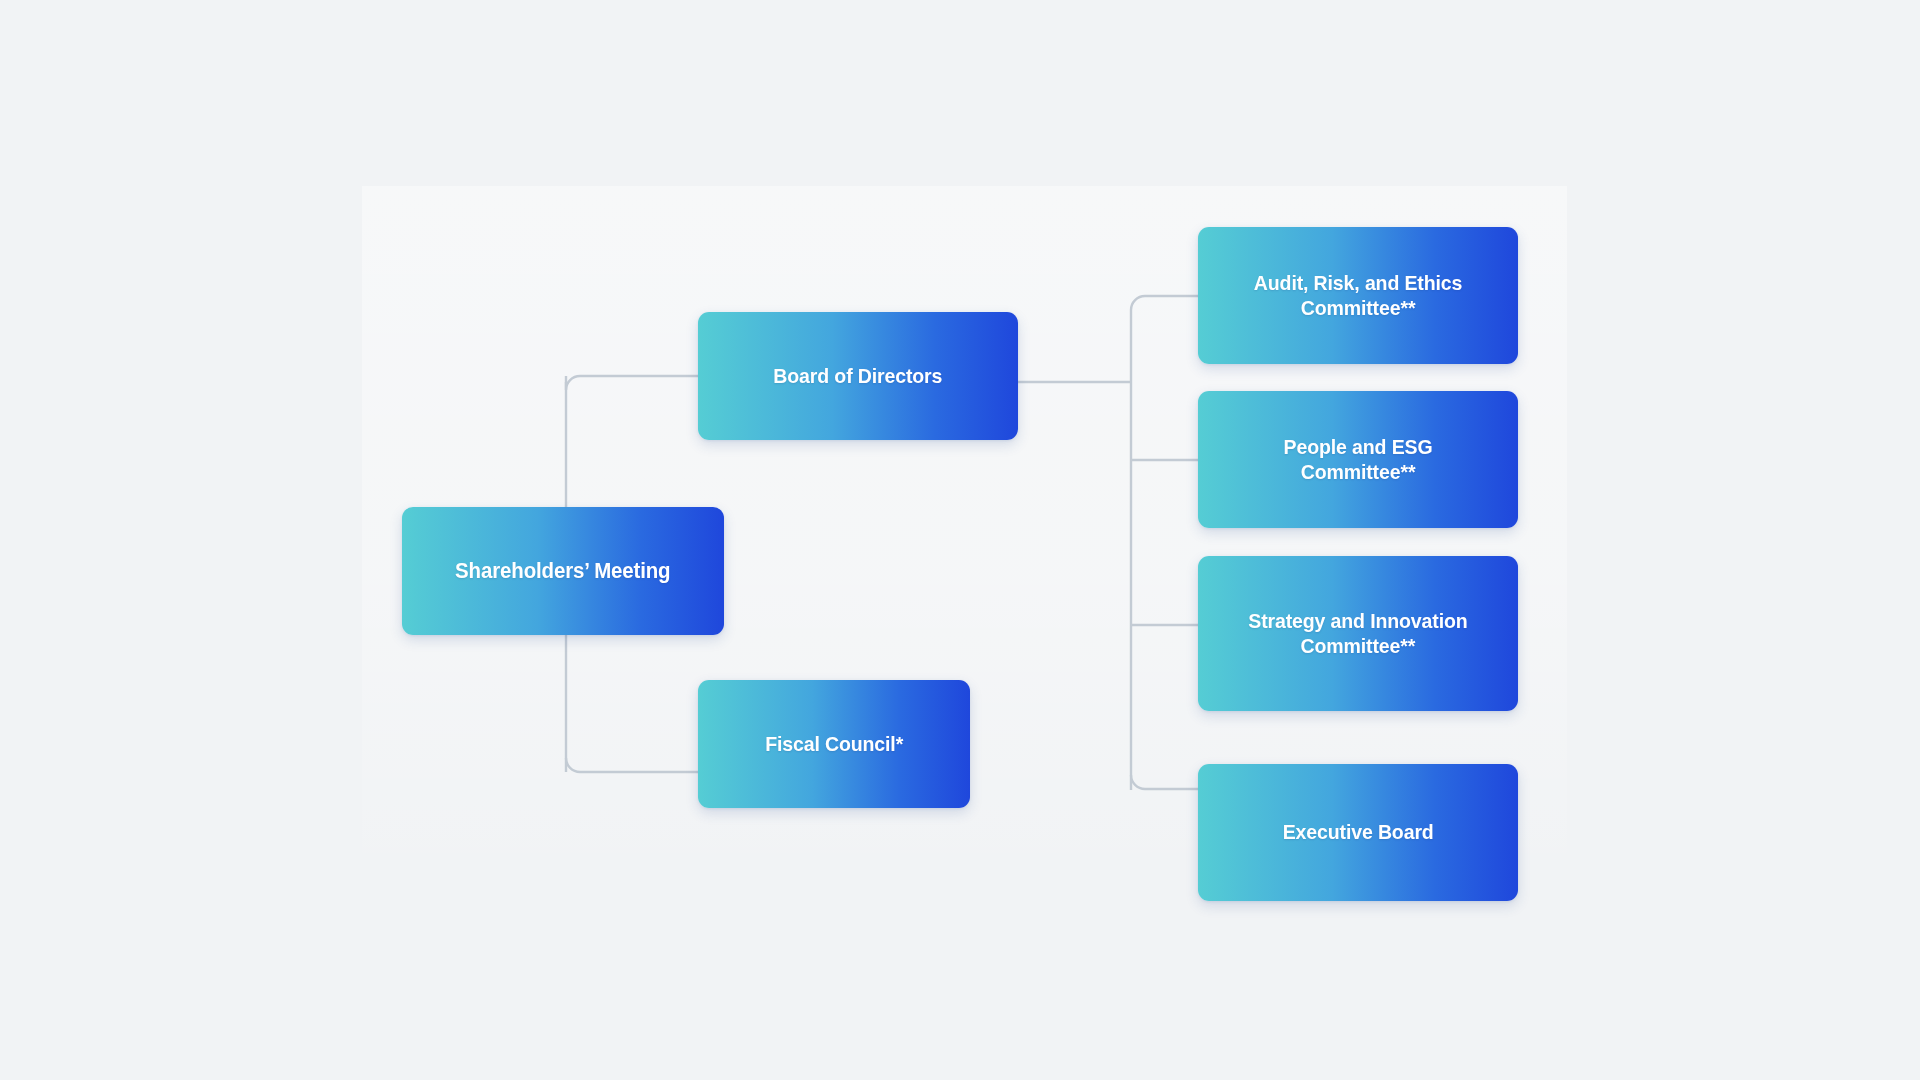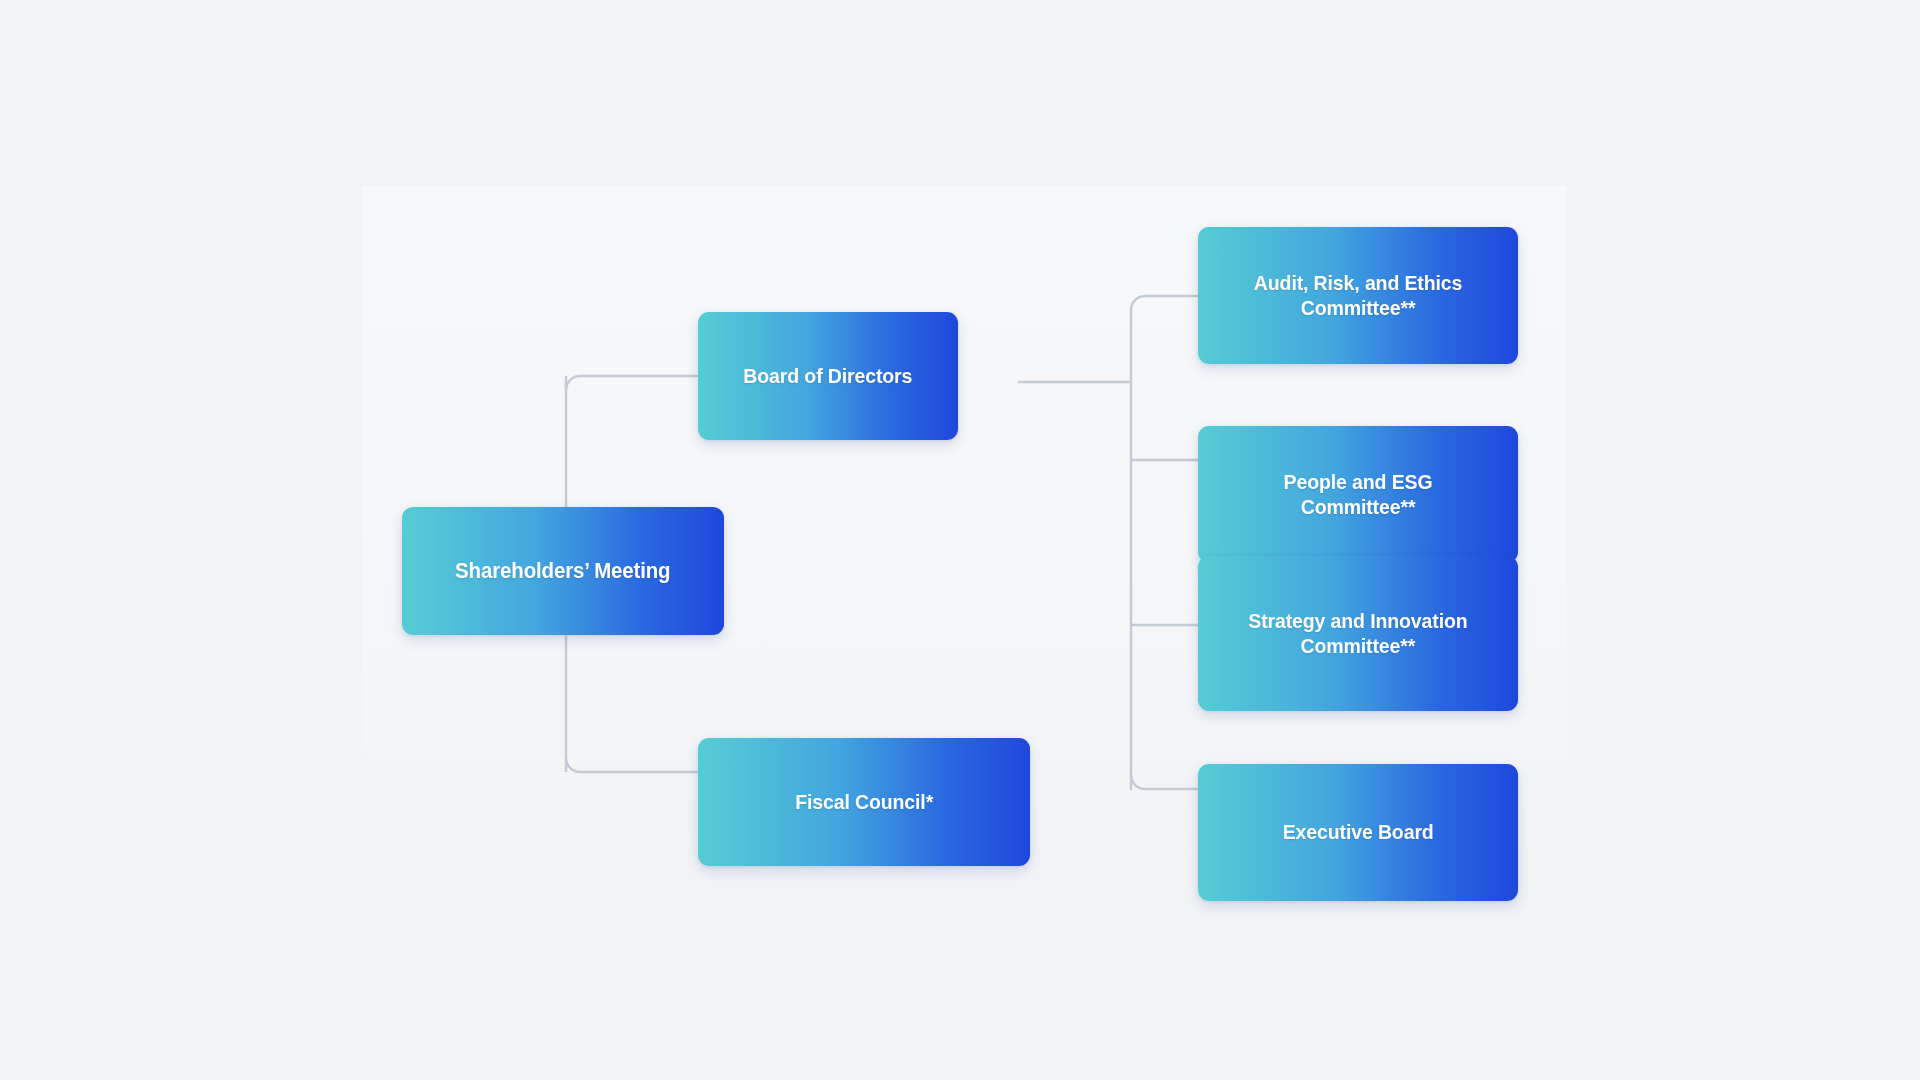--- a/index.html
+++ b/index.html
@@ -64,26 +64,26 @@
     transform: scaleX(0.93);
     text-shadow: 0 1px 2px rgba(25, 55, 120, 0.18);
     white-space: pre-line;
   }
 
   
   #node-shareholders { left: 402px; top: 507px; width: 322px; height: 128px; align-items: center; }
   #node-shareholders .label { font-size: 22px; }
 
   
-  #node-board   { left: 698px; top: 312px; width: 260px; height: 128px; }
-  #node-fiscal  { left: 698px; top: 738px; width: 332px; height: 128px; }
+  #node-board   { left: 698px; top: 312px; width: 320px; height: 128px; }
+  #node-fiscal  { left: 698px; top: 680px; width: 272px; height: 128px; }
 
   
   #node-audit      { left: 1198px; top: 227px; width: 320px; height: 137px; }
-  #node-people     { left: 1198px; top: 391px; width: 320px; height: 137px; margin-top: 35px; }
+  #node-people     { left: 1198px; top: 391px; width: 320px; height: 137px; }
   #node-strategy   { left: 1198px; top: 556px; width: 320px; height: 155px; }
   #node-executive  { left: 1198px; top: 720px; width: 320px; height: 137px; margin-top: 44px; }
 </style>
 </head>
 <body>
 
 <div id="panel"></div>
 
 <svg id="wires" viewBox="0 0 1920 1080" width="1920" height="1080" xmlns="http://www.w3.org/2000/svg" aria-hidden="true">
   <g fill="none" stroke="#c3cbd4" stroke-width="2.4" stroke-linecap="butt">

